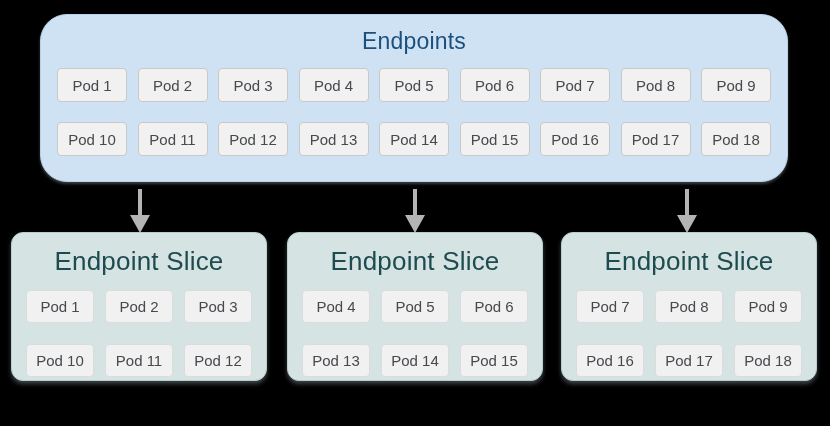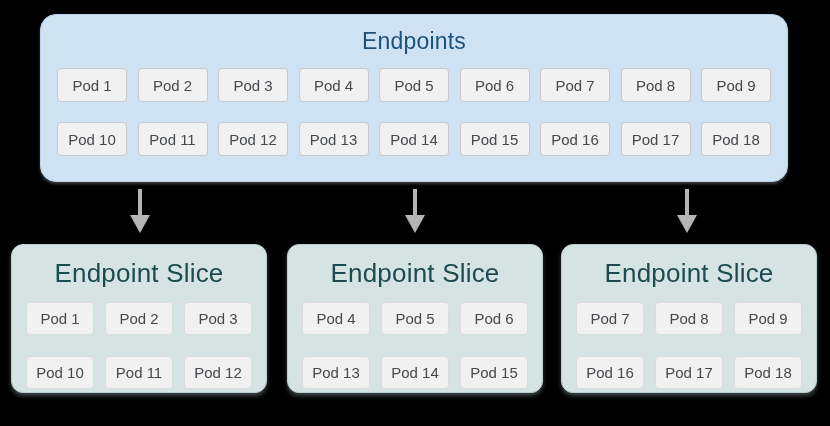--- a/index.html
+++ b/index.html
@@ -24,21 +24,21 @@
     position:relative;
     overflow:hidden;
   }
   .canvas{position:absolute;inset:0;width:830px;height:426px;}
 
   
   .endpoints-box{
     position:absolute;left:40px;top:14px;width:748px;height:168px;
     background:var(--endpoints-fill);
     border:1px solid var(--endpoints-border);
-    border-radius:16px;
+    border-radius:27px;
     box-shadow:0 2px 3px rgba(170,180,185,0.35);
   }
   .endpoints-title{
     position:absolute;top:12px;left:0;width:100%;
     text-align:center;
     font-size:23px;line-height:28px;
     color:var(--endpoints-title-text);
     letter-spacing:0.2px;
   }
   .pod-row{
@@ -69,21 +69,21 @@
     border-left:10px solid transparent;
     border-right:10px solid transparent;
     border-top:18px solid var(--arrow);
   }
   .arrow-1{left:129px;}
   .arrow-2{left:404px;}
   .arrow-3{left:676px;}
 
   
   .slice-box{
-    position:absolute;top:244px;width:256px;height:149px;
+    position:absolute;top:232px;width:256px;height:149px;
     background:var(--slice-fill);
     border:1px solid var(--slice-border);
     border-radius:12px;
     box-shadow:0 3px 4px rgba(150,165,168,0.4);
   }
   .slice-1{left:11px;}
   .slice-2{left:287px;}
   .slice-3{left:561px;}
   .slice-title{
     position:absolute;top:12px;left:0;width:100%;

